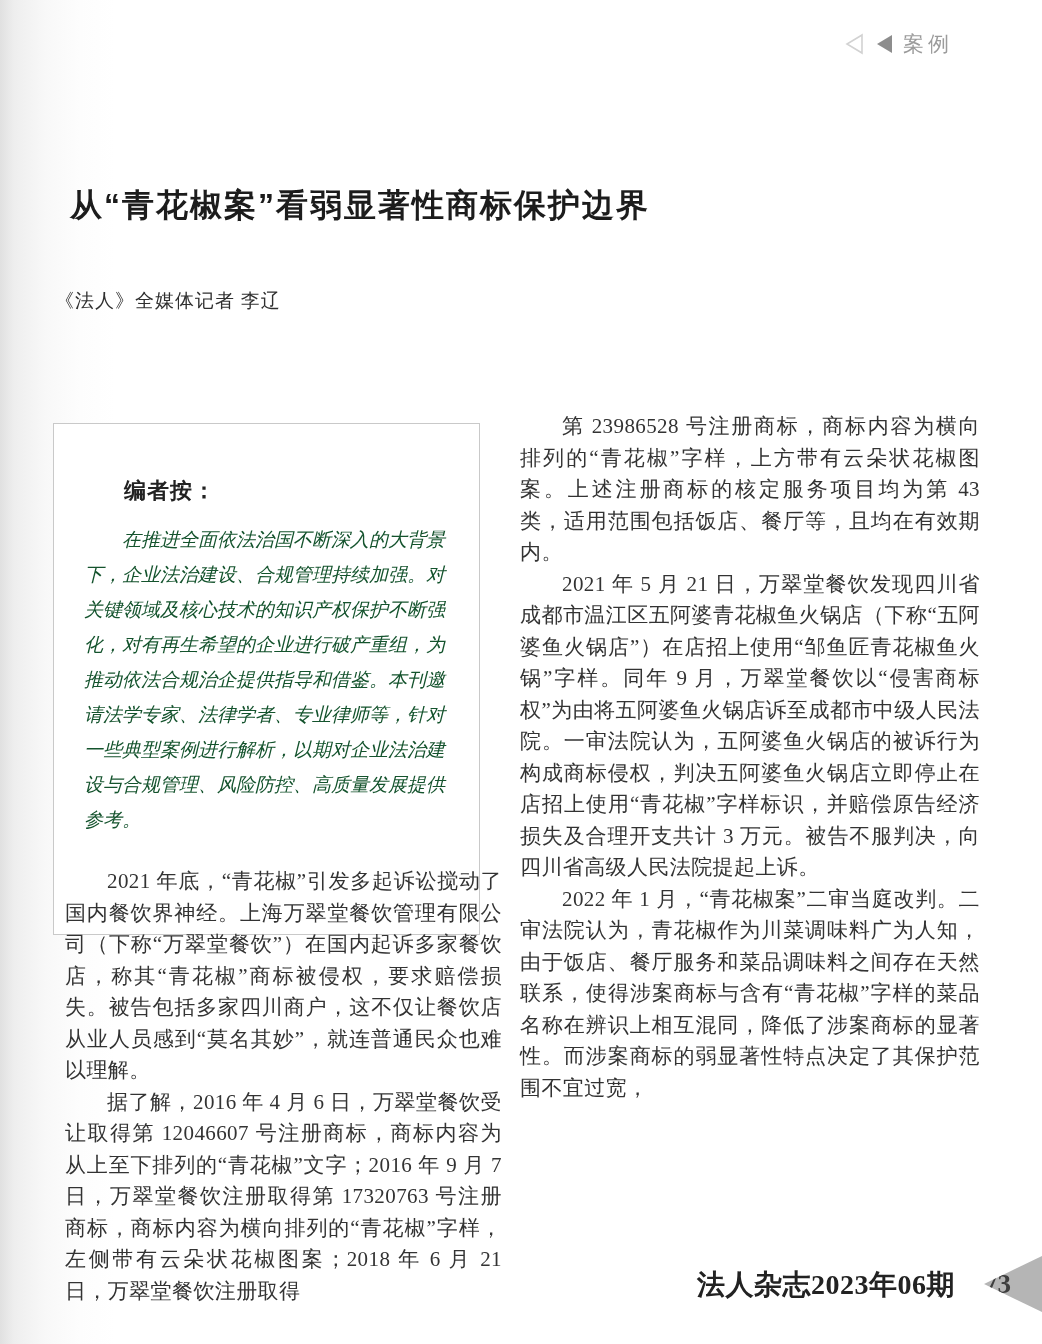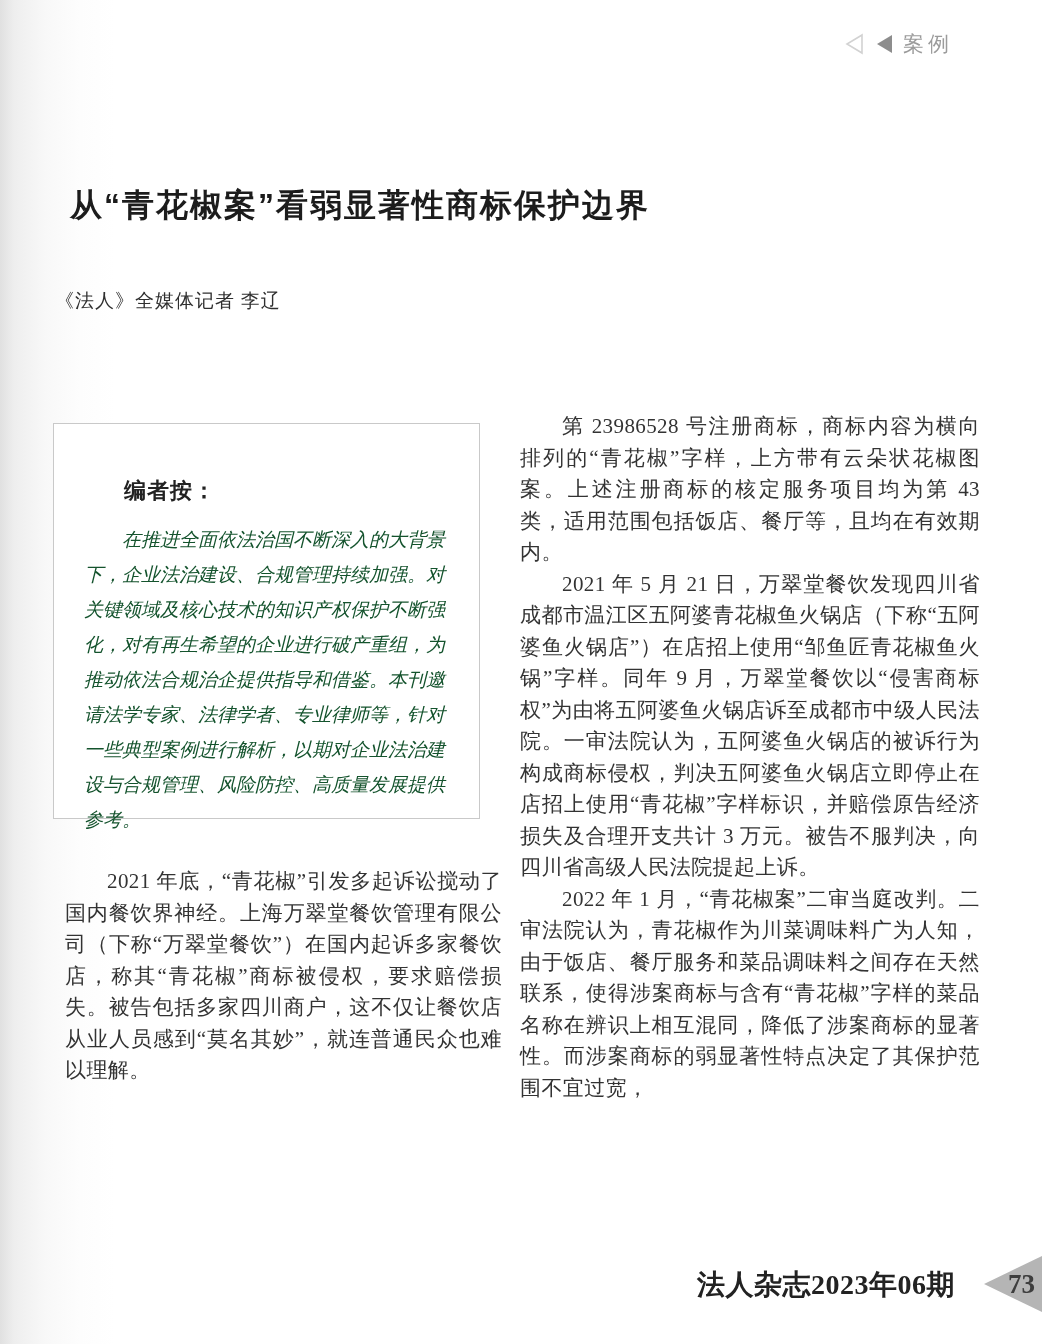--- a/index.html
+++ b/index.html
@@ -30,21 +30,21 @@
     font-size:32px;font-weight:900;letter-spacing:2px;
     color:#1c1c1c;white-space:nowrap;
   }
   .byline{
     position:absolute;left:55px;top:288px;
     font-family:Liberation Serif, serif;
     font-size:19px;color:#2f2f2f;letter-spacing:1px;
   }
   
   .editor-box{
-    position:absolute;left:53px;top:423px;width:427px;height:396px;
+    position:absolute;left:53px;top:423px;width:427px;height:512px;
     box-sizing:border-box;border:1px solid #c9c9c9;background:#ffffff;
     padding:52px 34px 0 30px;
   }
   .editor-heading{
     margin:0 0 16px 40px;
     font-family:"Liberation Sans","DejaVu Sans",sans-serif;
     font-size:22px;font-weight:bold;color:#222222;letter-spacing:1px;
   }
   .editor-body{
     margin:0;
@@ -60,21 +60,21 @@
   .col-right{left:520px;top:411px;width:460px;}
   
   .footer-journal{
     position:absolute;right:87px;top:1266px;
     font-size:28px;font-weight:bold;color:#222222;letter-spacing:0.5px;
   }
   .page-marker{
     position:absolute;right:0;top:1256px;width:58px;height:56px;
     background:#b5b5b5;
     clip-path:polygon(100% 0,100% 100%,0 50%);
-    display:flex;align-items:center;justify-content:flex-end;
+    display:flex;align-items:center;justify-content:flex-start;
     box-sizing:border-box;padding-right:7px;
   }
   .page-num{
     font-size:27px;font-weight:600;color:#3e3e3e;
     font-family:"Liberation Serif","DejaVu Serif",serif;
   }
 </style>
 </head>
 <body>
 
@@ -98,20 +98,21 @@
 
   <div class="byline">《法人》全媒体记者 李辽</div>
 
   <div class="editor-box">
     <div class="editor-heading">编者按：</div>
     <p class="editor-body">在推进全面依法治国不断深入的大背景下，企业法治建设、合规管理持续加强。对关键领域及核心技术的知识产权保护不断强化，对有再生希望的企业进行破产重组，为推动依法合规治企提供指导和借鉴。本刊邀请法学专家、法律学者、专业律师等，针对一些典型案例进行解析，以期对企业法治建设与合规管理、风险防控、高质量发展提供参考。</p>
   </div>
 
   <div class="col col-left">
     <p>2021 年底，“青花椒”引发多起诉讼搅动了国内餐饮界神经。上海万翠堂餐饮管理有限公司（下称“万翠堂餐饮”）在国内起诉多家餐饮店，称其“青花椒”商标被侵权，要求赔偿损失。被告包括多家四川商户，这不仅让餐饮店从业人员感到“莫名其妙”，就连普通民众也难以理解。</p>
+    <p>据了解，2016 年 4 月 6 日，万翠堂餐饮受让取得第 12046607 号注册商标，商标内容为从上至下排列的“青花椒”文字；2016 年 9 月 7 日，万翠堂餐饮注册取得第 17320763 号注册商标，商标内容为横向排列的“青花椒”字样，左侧带有云朵状花椒图案；2018 年 6 月 21 日，万翠堂餐饮注册取得</p>
   </div>
 
   <div class="col col-right">
     <p>第 23986528 号注册商标，商标内容为横向排列的“青花椒”字样，上方带有云朵状花椒图案。上述注册商标的核定服务项目均为第 43 类，适用范围包括饭店、餐厅等，且均在有效期内。</p>
     <p>2021 年 5 月 21 日，万翠堂餐饮发现四川省成都市温江区五阿婆青花椒鱼火锅店（下称“五阿婆鱼火锅店”）在店招上使用“邹鱼匠青花椒鱼火锅”字样。同年 9 月，万翠堂餐饮以“侵害商标权”为由将五阿婆鱼火锅店诉至成都市中级人民法院。一审法院认为，五阿婆鱼火锅店的被诉行为构成商标侵权，判决五阿婆鱼火锅店立即停止在店招上使用“青花椒”字样标识，并赔偿原告经济损失及合理开支共计 3 万元。被告不服判决，向四川省高级人民法院提起上诉。</p>
     <p>2022 年 1 月，“青花椒案”二审当庭改判。二审法院认为，青花椒作为川菜调味料广为人知，由于饭店、餐厅服务和菜品调味料之间存在天然联系，使得涉案商标与含有“青花椒”字样的菜品名称在辨识上相互混同，降低了涉案商标的显著性。而涉案商标的弱显著性特点决定了其保护范围不宜过宽，</p>
   </div>
 
   <div class="footer-journal">法人杂志2023年06期</div>
 

